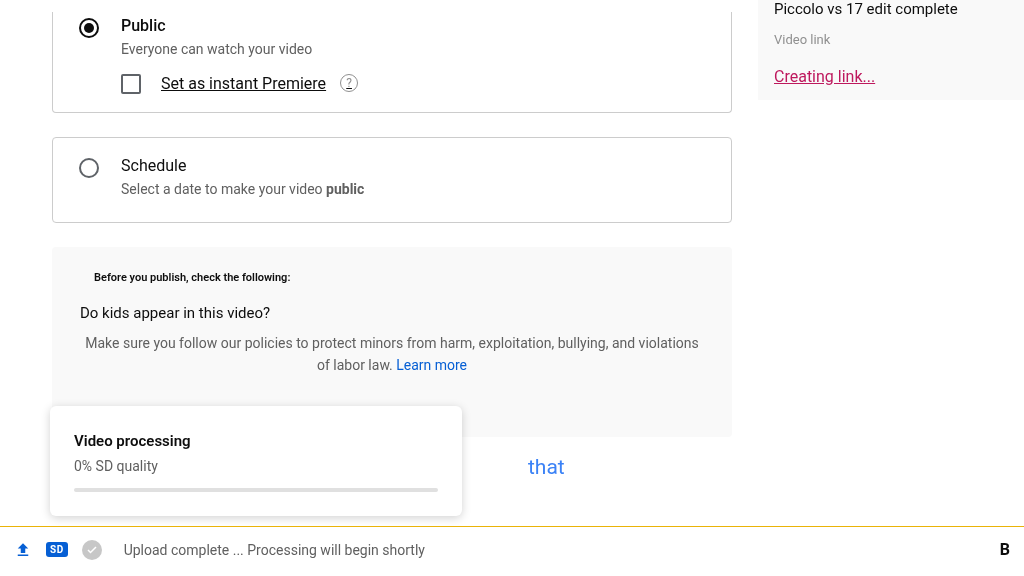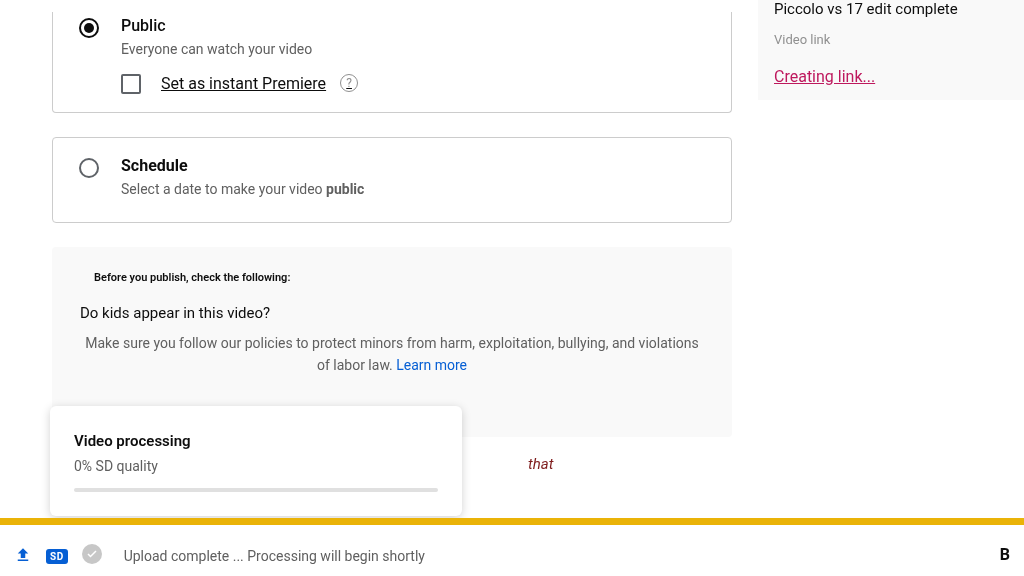--- a/index.html
+++ b/index.html
@@ -111,26 +111,25 @@
     margin-bottom: 10px;
   }
   .notice-body {
     font-size: 14px;
     color: #606060;
     line-height: 1.6;
     text-align: center;
   }
   .learn-link { color: #065fd4; }
   .orphan-text {
-    font-size: 15px;
-    color: #7f1d1d;
+    font-size: 21px;
+    color: #3b82f6;
     position: absolute;
     left: 528px;
     top: 455px;
-    font-style: italic;
   }
   
   .sidebar {
     position: absolute;
     left: 758px;
     top: 0;
     width: 266px;
     background: #f9f9f9;
     padding: 0 16px 14px 16px;
   }
@@ -174,27 +173,27 @@
   .proc-bar {
     height: 4px;
     background: #e0e0e0;
     border-radius: 2px;
     width: 100%;
   }
   
   .bottom-bar {
     position: absolute;
     left: 0;
-    bottom: 12px;
+    bottom: 4px;
     width: 1024px;
     height: 46px;
-    border-top: 7px solid #eab308;
+    border-top: 1px solid #eab308;
     background: #fff;
     display: flex;
-    align-items: flex-end;
+    align-items: center;
     padding: 0 14px;
   }
   .ic { flex-shrink: 0; display: inline-flex; align-items: center; justify-content: center; }
   .upload-ic { color: #065fd4; }
   .sd-chip {
     background: #065fd4;
     color: #fff;
     font-size: 10px;
     font-weight: 700;
     border-radius: 3px;
@@ -240,21 +239,21 @@
       <span class="checkbox"></span>
       <span class="premiere-label">Set as instant Premiere</span>
       <span class="help-circle ic">?</span>
     </div>
   </div>
 
   <div class="card schedule-card">
     <div class="opt-row" style="padding:0;">
       <span class="radio-outer unselected"></span>
       <div class="opt-labels">
-        <div class="opt-title" style="font-weight:700;">Schedule</div>
+        <div class="opt-title" style="font-weight:400;">Schedule</div>
         <div class="opt-desc">
           <span>Select a date to make your video </span><b>public</b>
         </div>
       </div>
     </div>
   </div>
 
   <div class="notice-box">
     <div class="notice-title">Before you publish, check the following:</div>
     <div class="notice-q">Do kids appear in this video?</div>

